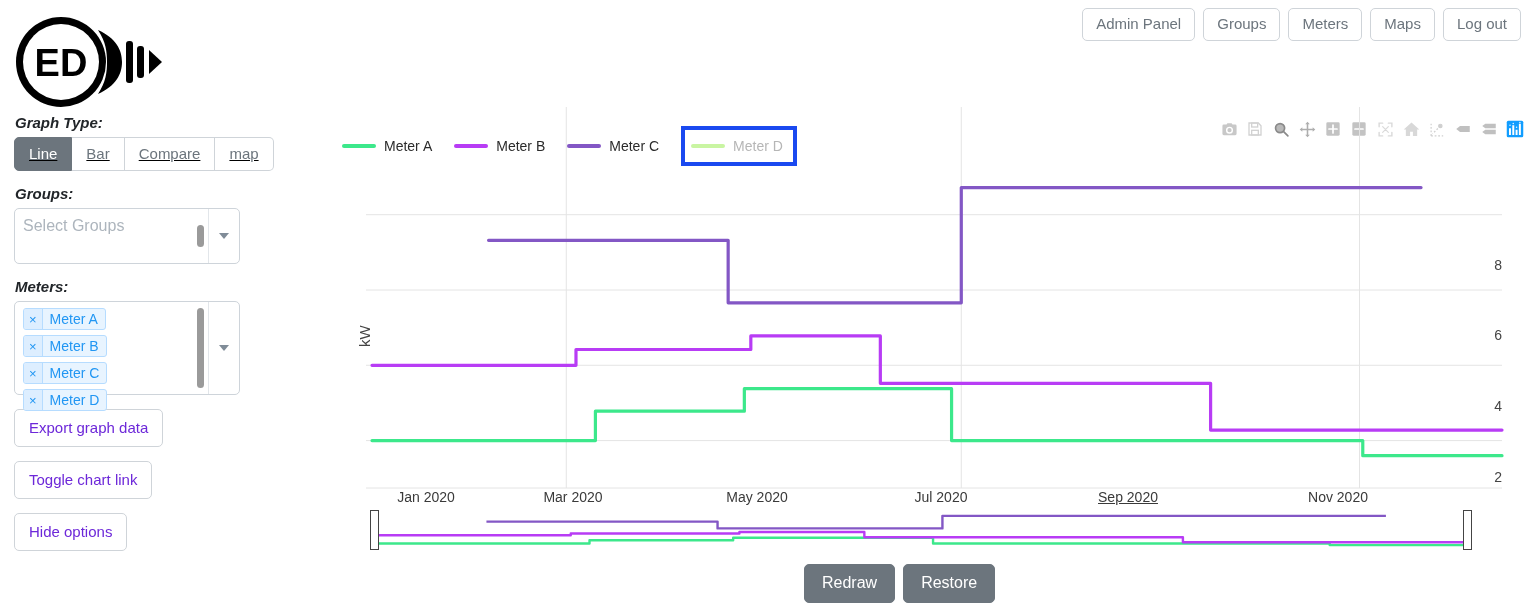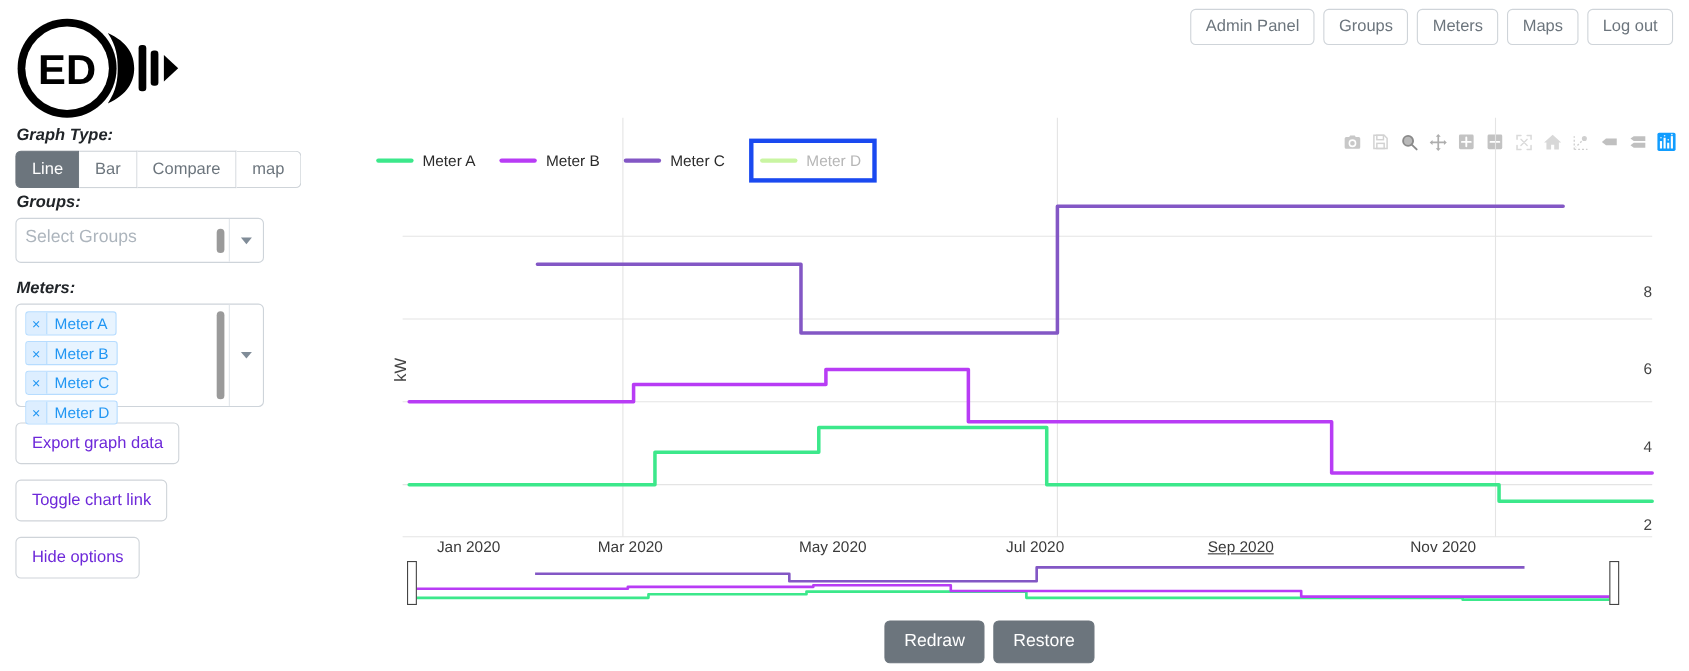--- a/index.html
+++ b/index.html
@@ -31,21 +31,21 @@
 
   
   .logo { position: absolute; left: 12px; top: 8px; width: 152px; height: 108px; }
 
   
   .sidebar { position: absolute; left: 14px; top: 114px; width: 260px; }
   .side-label {
     font-size: 15px; font-weight: bold; color: #212529;
     margin: 0 0 5px 1px; line-height: 18px; font-style: italic;
   }
-  .gt-group { display: flex; margin-bottom: 4px; }
+  .gt-group { display: flex; margin-bottom: 14px; text-decoration: underline; }
   .gt-btn {
     font-size: 15px; color: #6c757d; background: #fff;
     border: 1px solid #cfd4d9; border-left: none;
     padding: 7px 14px 8px 14px; cursor: pointer; line-height: 17px;
   }
   .gt-btn:first-child { border-left: 1px solid #cfd4d9; border-radius: 5px 0 0 5px; }
   .gt-btn:last-child { border-radius: 0 5px 5px 0; }
   .gt-btn.active { background: #6c757d; color: #fff; border-color: #6c757d; }
 
   .select-box {
@@ -148,21 +148,21 @@
 
     <div class="side-label">Graph Type:</div>
     <div class="gt-group">
       <button class="gt-btn active">Line</button>
       <button class="gt-btn">Bar</button>
       <button class="gt-btn">Compare</button>
       <button class="gt-btn">map</button>
     </div>
 
     <div class="side-label">Groups:</div>
-    <div class="select-box" style="height:41px;">
+    <div class="select-box" style="height:56px;">
       <div class="select-body">
         <div class="placeholder">Select Groups</div>
       </div>
       <div class="sb-track">
         <div class="sb-thumb" style="height:22px;"></div>
       </div>
       <div class="sel-div"></div>
       <div class="caret-cell">
         <span class="caret"></span>
       </div>
@@ -330,21 +330,21 @@
           <path d="M0,278.5882352941176L207.22063037249282,278.5882352941176L207.22063037249282,278.5882352941176L223.40974212034382,278.5882352941176L223.40974212034382,249.22352941176473L356.160458452722,249.22352941176473L356.160458452722,249.22352941176473L372.34957020057305,249.22352941176473L372.34957020057305,226.63529411764705L560.1432664756447,226.63529411764705L560.1432664756447,226.63529411764705L579.5702005730659,226.63529411764705L579.5702005730659,278.5882352941176L968.1088825214899,278.5882352941176L968.1088825214899,278.5882352941176L990.7736389684814,278.5882352941176L990.7736389684814,293.6470588235294L1130,293.6470588235294L1130,293.6470588235294" fill="none" stroke="#3ce88b" stroke-width="3.2" stroke-linejoin="round" stroke-linecap="round"></path>
           <path d="M0,203.2941176470588L187.79369627507162,203.2941176470588L187.79369627507162,203.2941176470588L203.98280802292263,203.2941176470588L203.98280802292263,187.48235294117646L362.63610315186247,187.48235294117646L362.63610315186247,187.48235294117646L378.82521489971344,187.48235294117646L378.82521489971344,173.92941176470586L488.9111747851003,173.92941176470586L488.9111747851003,173.92941176470586L508.33810888252145,173.92941176470586L508.33810888252145,221.36470588235295L819.1690544412608,221.36470588235295L819.1690544412608,221.36470588235295L838.5959885386819,221.36470588235295L838.5959885386819,268.0470588235294L1130,268.0470588235294L1130,268.0470588235294" fill="none" stroke="#b83cf5" stroke-width="3.2" stroke-linejoin="round" stroke-linecap="round"></path>
           <path d="M116.56160458452722,78.30588235294118L339.97134670487105,78.30588235294118L339.97134670487105,78.30588235294118L356.160458452722,78.30588235294118L356.160458452722,140.8L573.0945558739255,140.8L573.0945558739255,140.8L589.2836676217764,140.8L589.2836676217764,25.599999999999966L1049.054441260745,25.599999999999966L1049.054441260745,25.599999999999966" fill="none" stroke="#8357c5" stroke-width="3.2" stroke-linejoin="round" stroke-linecap="round"></path>
         </svg>
 
       <div class="xtick" style="left:50px;  top:327px;margin-left:34px;">Jan 2020</div>
       <div class="xtick" style="left:231px; top:327px;">Mar 2020</div>
       <div class="xtick" style="left:415px; top:327px;">May 2020</div>
       <div class="xtick" style="left:599px; top:327px;">Jul 2020</div>
       <div class="xtick" style="left:786px; top:327px;text-decoration:underline;">Sep 2020</div>
-      <div class="xtick" style="left:970px; top:327px;">Nov 2020</div>
+      <div class="xtick" style="left:996px; top:327px;">Nov 2020</div>
     </div>
 
     <div class="slider-wrap">
       <svg id="slidersvg" width="1120" height="42" style="position:absolute;left:30px;top:0;">
           <path d="M2,33.475764705882355L201.88538681948424,33.475764705882355L201.88538681948424,33.475764705882355L217.50143266475644,33.475764705882355L217.50143266475644,30.267670588235294L345.5530085959885,30.267670588235294L345.5530085959885,30.267670588235294L361.16905444126076,30.267670588235294L361.16905444126076,27.79990588235294L542.3151862464183,27.79990588235294L542.3151862464183,27.79990588235294L561.054441260745,27.79990588235294L561.054441260745,33.475764705882355L935.8395415472779,33.475764705882355L935.8395415472779,33.475764705882355L957.702005730659,33.475764705882355L957.702005730659,35.12094117647059L1092,35.12094117647059L1092,35.12094117647059" fill="none" stroke="#3ce88b" stroke-width="2.4" stroke-linejoin="round"></path>
           <path d="M2,25.249882352941178L183.14613180515758,25.249882352941178L183.14613180515758,25.249882352941178L198.7621776504298,25.249882352941178L198.7621776504298,23.52244705882353L351.7994269340974,23.52244705882353L351.7994269340974,23.52244705882353L367.4154727793696,23.52244705882353L367.4154727793696,22.041788235294113L473.60458452722065,22.041788235294113L473.60458452722065,22.041788235294113L492.34383954154725,22.041788235294113L492.34383954154725,27.22409411764706L792.1719197707737,27.22409411764706L792.1719197707737,27.22409411764706L810.9111747851002,27.22409411764706L810.9111747851002,32.32414117647059L1092,32.32414117647059L1092,32.32414117647059" fill="none" stroke="#b83cf5" stroke-width="2.4" stroke-linejoin="round"></path>
           <path d="M114.43553008595988,11.594917647058825L329.93696275071636,11.594917647058825L329.93696275071636,11.594917647058825L345.5530085959885,11.594917647058825L345.5530085959885,18.4224L554.808022922636,18.4224L554.808022922636,18.4224L570.4240687679082,18.4224L570.4240687679082,5.836799999999997L1013.919770773639,5.836799999999997L1013.919770773639,5.836799999999997" fill="none" stroke="#8357c5" stroke-width="2.4" stroke-linejoin="round"></path>
         </svg>
       <div class="sl-handle" style="left:28px;"></div>
       <div class="sl-handle" style="left:1121px;"></div>

